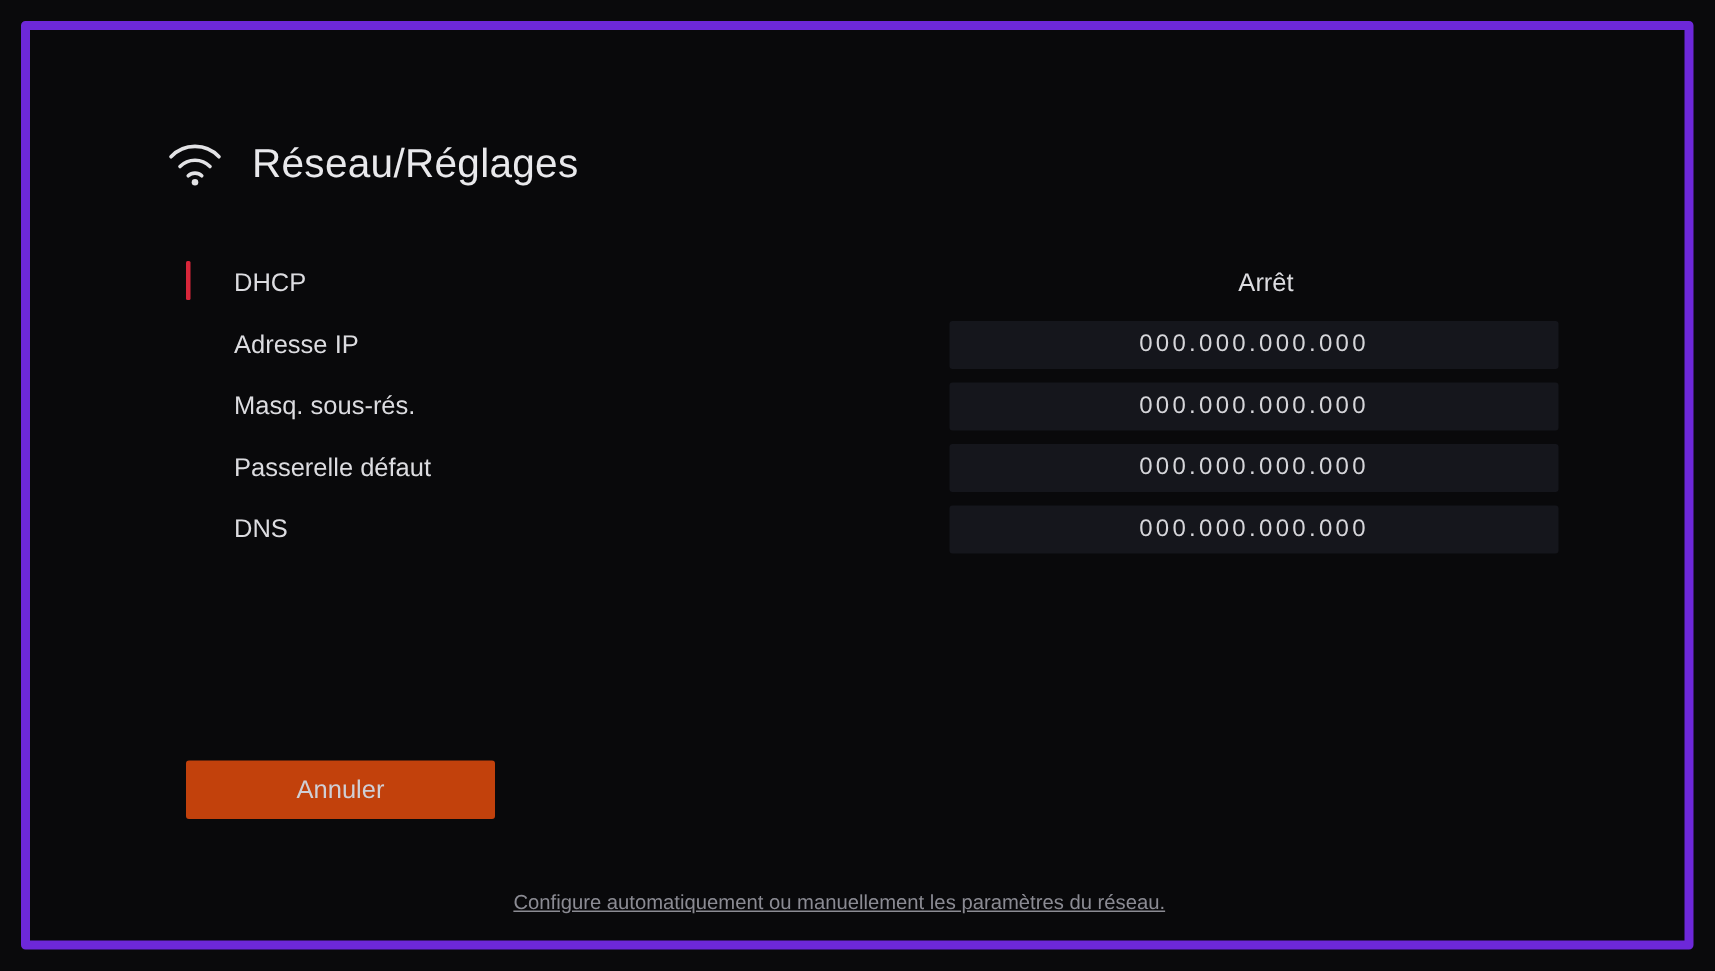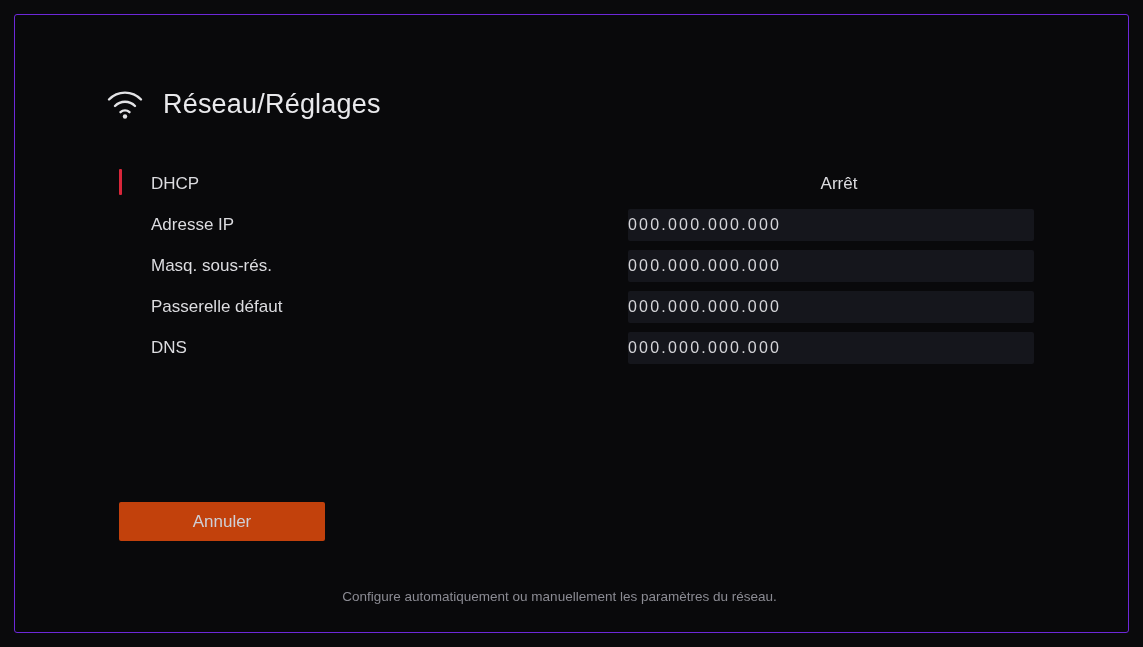--- a/index.html
+++ b/index.html
@@ -15,21 +15,21 @@
     color: #e8e8ea;
   }
 
   .screen {
     position: absolute;
     left: 14px;
     top: 14px;
     width: 1115px;
     height: 619px;
     background: #09090b;
-    border: 1px solid #6d28d9;
+    border: 6px solid #6d28d9;
     border-radius: 3px;
     box-sizing: border-box;
     overflow: hidden;
   }
 
   
   .header {
     position: absolute;
     left: 90px;
     top: 72px;
@@ -95,20 +95,21 @@
   }
   .row-field {
     position: absolute;
     left: 509px;
     width: 406px;
     height: 32px;
     background: #15161c;
     border-radius: 2px;
     display: flex;
     align-items: center;
+    justify-content: center;
   }
   .row-field span {
     font-size: 16px;
     letter-spacing: 2.2px;
     color: #d6d6da;
   }
 
   
   .btn {
     position: absolute;
@@ -134,20 +135,21 @@
     left: 0;
     top: 574px;
     width: 100%;
     text-align: center;
     font-size: 13.5px;
     color: #8b8b93;
   }
   .hint-inner {
     display: inline-block;
     transform: translateX(-12px);
+    text-decoration: underline;
   }
 </style>
 </head>
 <body>
 
 <div class="screen">
 
   <div class="header">
     <span class="wifi-icon">
       <svg width="40" height="34" viewBox="0 0 40 34" xmlns="http://www.w3.org/2000/svg">

